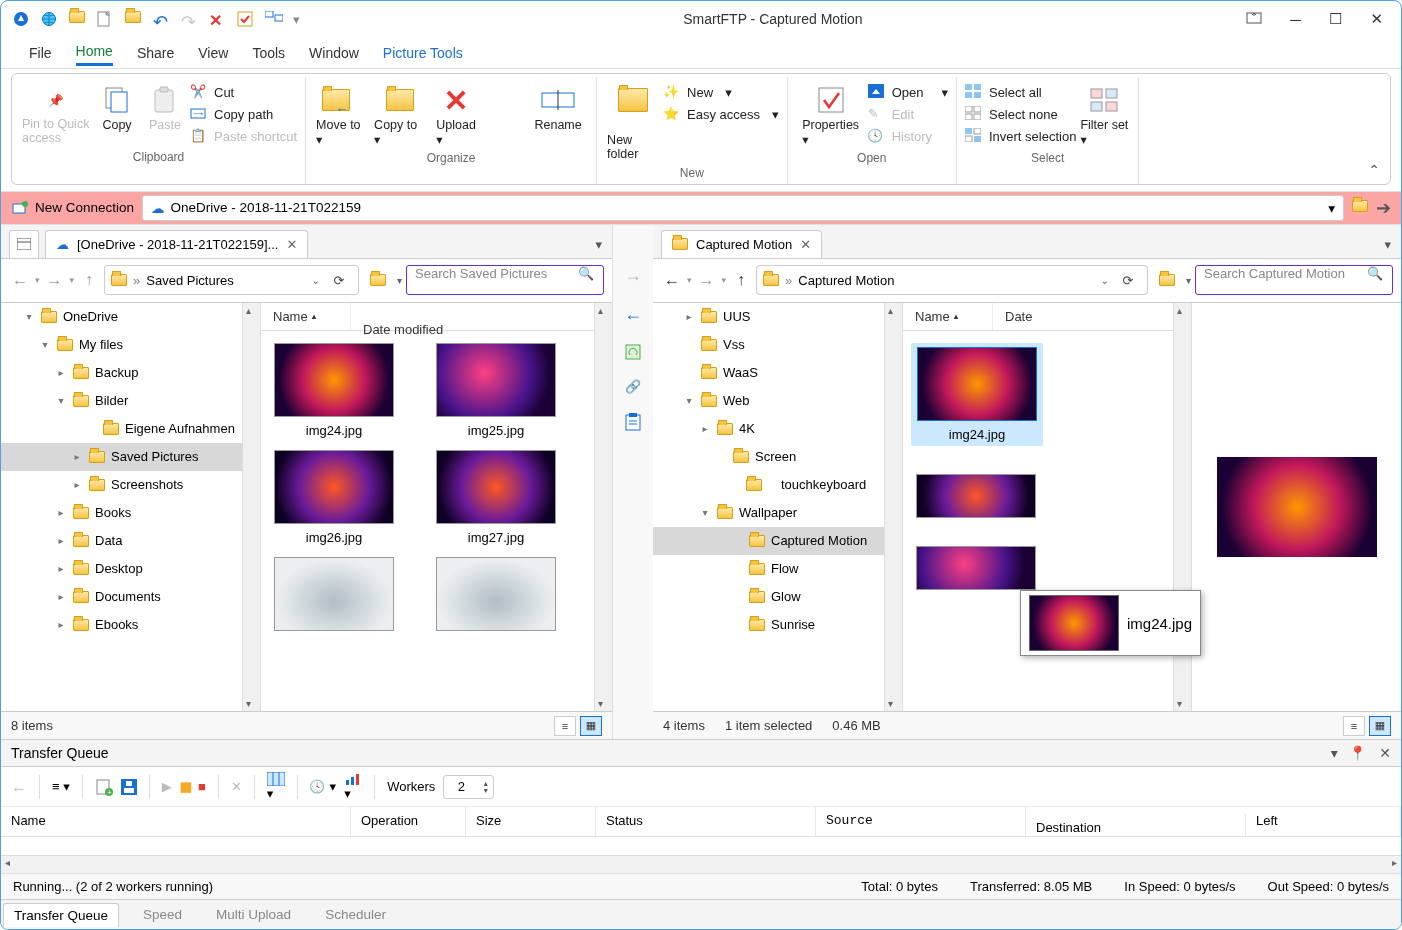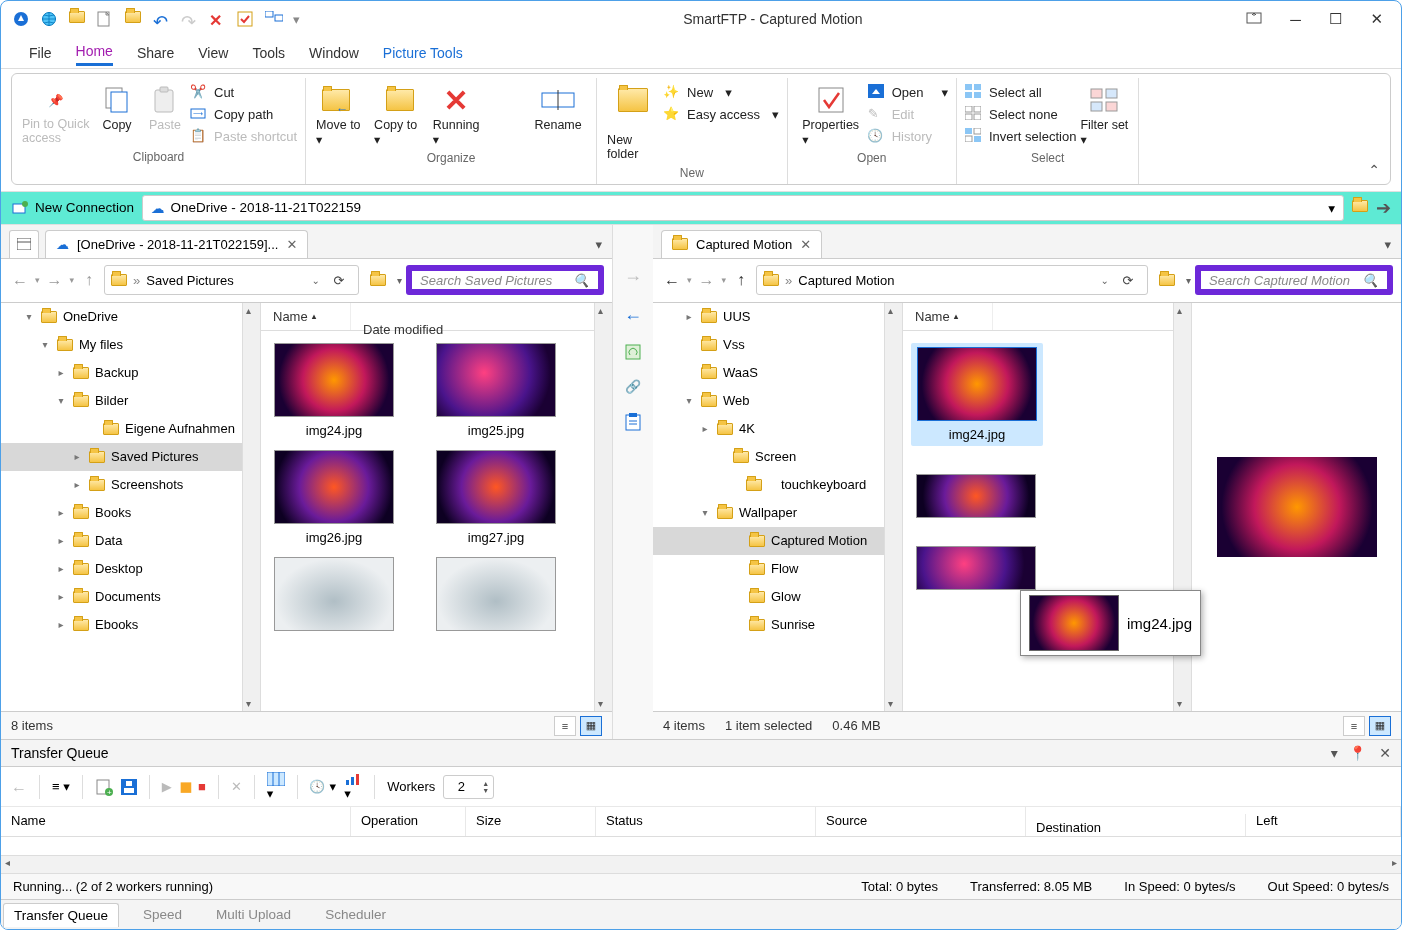--- a/index.html
+++ b/index.html
@@ -7,58 +7,58 @@
 
 .titlebar { height: 36px; display: flex; align-items: center; padding: 0 6px; }
 .qat { display: flex; gap: 12px; align-items: center; margin-left: 6px;}
 .qat .ico { width: 16px; height: 16px; display: inline-block; }
 .title-center { flex: 1; text-align: center; font-size: 14px; color: #333; }
 .win-controls { display: flex; gap: 28px; align-items: center; padding-right: 12px; }
 .win-controls span { font-size: 15px; color: #333; }
 
 .tabs { height: 32px; display: flex; align-items: center; gap: 24px; padding-left: 28px; border-bottom: 1px solid #ddd; }
 .tabs span { font-size: 14px; color: #333; padding: 4px 0;}
-.tabs .active { color: #a21caf; border-bottom: 3px solid #1a6fd6; }
+.tabs .active { color: #15803d; border-bottom: 3px solid #1a6fd6; }
 .tabs .highlight { color: #1a6fd6; }
 
 .ribbon-wrap { padding: 4px 10px 6px 10px; background: #fff;}
 .ribbon { display: flex; border: 1px solid #ccc; border-radius: 6px; padding: 4px 0 0 0; position: relative;}
 .rgroup { display: flex; flex-direction: column; align-items: center; border-right: 1px solid #ddd; padding: 2px 8px 0 8px;}
 .rgroup:last-child { border-right: none; }
 .rgroup-label { font-size: 12px; color: #666; padding: 2px 0 4px 0; }
 .rrow { display: flex; align-items: flex-start; gap: 2px; }
 .bigbtn { display: flex; flex-direction: column; align-items: center; width: 66px; padding: 2px 2px; font-size: 12.5px; color: #222;}
 .bigbtn.disabled { color: #bbb; }
 .bigbtn .glyph { height: 36px; display: flex; align-items: center; justify-content: center; }
 .smallbtn-col { display: flex; flex-direction: column; justify-content: flex-start; gap: 6px; }
 .smallbtn { display: flex; align-items: center; gap: 8px; font-size: 13px; color: #222; }
 .smallbtn.disabled { color: #bbb; }
 .smallbtn .ico { width: 16px; height: 16px; }
 .ribbon-chevron { position:absolute; right:10px; bottom:6px; font-size:14px; color:#555;}
 
-.connbar { height: 34px; display: flex; align-items: center; gap: 8px; padding: 0 10px; background: #5eead4; border-top: 1px solid #e0e0e0; border-bottom: 1px solid #e0e0e0;}
+.connbar { height: 34px; display: flex; align-items: center; gap: 8px; padding: 0 10px; background: #fca5a5; border-top: 1px solid #e0e0e0; border-bottom: 1px solid #e0e0e0;}
 .connbar .newconn { display: flex; align-items:center; gap:6px; font-size:13.5px;}
 .conn-dropdown { flex: 1; background: #fff; border: 1px solid #ccc; border-radius: 3px; height: 26px; display:flex; align-items:center; padding:0 8px; font-size:13.5px;}
 
 .main { flex: 1; display: flex; flex-direction: column; overflow: hidden;}
 .panes { flex: 1; display: flex; overflow: hidden; background:#f4f4f4;}
 .pane-left { width: 612px; display: flex; flex-direction: column; border-right:1px solid #ddd;}
 .pane-mid { width: 40px; background: #f8f8f8; display:flex; flex-direction:column; align-items:center; padding-top:40px; gap:18px;}
 .pane-right { flex:1; display:flex; flex-direction: column;}
 .pane-tabs { height: 34px; display:flex; align-items:flex-end; padding-left:8px; background:#f4f4f4; border-bottom:1px solid #ccc;}
 .mini-btn-sq { width:30px; height:28px; border:1px solid #ccc; background:#fff; display:flex; align-items:center; justify-content:center; margin-right:6px; border-radius:3px 3px 0 0; border-bottom:none;}
 .doc-tab { background:#fff; border:1px solid #ccc; border-bottom:none; border-radius:4px 4px 0 0; height:28px; display:flex; align-items:center; padding:0 10px; gap:8px;}
 .doc-tab .close { color:#666; }
 .pane-toolbar { height: 44px; background:#fff; display:flex; align-items:center; gap:4px; padding:0 8px; border-bottom:1px solid #ccc;}
 .navbtn { width:22px; height:22px; display:flex; align-items:center; justify-content:center; color:#999; font-size:16px;}
 .navbtn.active { color:#333;}
 .crumb-box { flex:1; border:1px solid #ccc; border-radius:3px; height:30px; background:#fff; display:flex; align-items:center; padding:0 6px; gap:6px;}
 .refresh { width:26px; text-align:center; color:#444;}
 .toolbtn { width:30px; height:30px; display:flex; align-items:center; justify-content:center;}
-.searchbox { width:198px; border:6px solid #6d28d9; border-radius:3px; height:30px; display:flex; align-items:center; padding:0 8px; color:#888; justify-content:space-between;font-style:italic;}
+.searchbox { width:198px; border:1px solid #6d28d9; border-radius:3px; height:30px; display:flex; padding:0 8px; color:#888; justify-content:space-between;}
 .pane-body { flex:1; display:flex; overflow:hidden; background:#fff;}
 .tree { width:260px; border-right:1px solid #ddd; position:relative; overflow:hidden;}
 .tree-scroll { position:absolute; right:0; top:0; width:18px; height:100%; background:#f0f0f0; border-left:1px solid #ddd;}
 .tree-scroll::before{content:'▴'; position:absolute; top:2px; left:3px; font-size:10px; color:#666;}
 .tree-scroll::after{content:'▾'; position:absolute; bottom:2px; left:3px; font-size:10px; color:#666;}
 .tree-item { height:28px; display:flex; align-items:center; gap:6px; padding-right:18px;}
 .tree-item.selected { background:#d8d8d8;}
 .list { flex:1; position:relative; overflow:hidden;}
 .list-header { height:28px; border-bottom:1px solid #ddd; display:flex; align-items:center; background:#fff;}
 .list-header .lh-cell { padding:0 12px; font-size:13px; color:#333; border-right:1px solid #eee; height:100%; display:flex; align-items:center; gap:4px;}
@@ -232,21 +232,21 @@
         <div><span>Move to</span> <span>▾</span></div>
       </div>
       <div class="bigbtn" style="width:56px;">
         <div class="glyph">
               <span class="folder-ico" style="width:28px;height:22px;"></span>
             </div>
         <div><span>Copy to</span> <span>▾</span></div>
       </div>
       <div class="bigbtn" style="width:52px;">
         <div class="glyph" style="color:#e53935;font-size:30px;font-weight:bold;">✕</div>
-        <div><span>Running</span><br><span>▾</span></div>
+        <div><span>Upload</span><br><span>▾</span></div>
       </div>
       <div class="bigbtn" style="width:60px;margin-left:44px;">
         <div class="glyph">
               <svg width="34" height="22">
                 <rect x="1" y="4" width="32" height="14" fill="#fff" stroke="#1a6fd6"></rect>
                 <line x1="17" y1="1" x2="17" y2="21" stroke="#333"></line>
               </svg>
             </div>
         <div>Rename</div>
       </div>
@@ -650,20 +650,23 @@
               <span class="folder-ico"></span>
               <span>Sunrise</span>
             </div>
             <div class="tree-scroll"></div>
           </div>
       <div class="list">
         <div class="list-header">
           <div class="lh-cell" style="width:90px;">
                 <span>Name</span>
                 <span style="font-size:9px;">▴</span>
+              </div>
+          <div class="lh-cell" style="flex:1;">
+                <span>Date</span>
               </div>
         </div>
         <div class="thumbs" id="right-thumbs" style="gap:28px 20px;">
               <div class="thumb selected">
                 <div class="thumb-img v2"></div>
                 <span>img24.jpg</span>
               </div>
               <div class="thumb">
                 <div class="thumb-img v3" style="height:44px;"></div>
               </div>
@@ -743,21 +746,21 @@
           <span>▲</span>
           <span>▼</span>
         </div>
   </div>
 </div>
 <div class="tq-header">
   <div style="width:350px;">Name</div>
   <div style="width:115px;">Operation</div>
   <div style="width:130px;">Size</div>
   <div style="width:220px;">Status</div>
-  <div style="width:210px;">Source</div>
+  <div style="width:210px;font-family:Liberation Mono, monospace;">Source</div>
   <div style="width:220px;margin-top:7px;">Destination</div>
   <div style="flex:1;">Left</div>
 </div>
 <div class="tq-body"></div>
 <div class="tq-hscroll"></div>
 
 <div class="statusbar">
   <span>Running... (2 of 2 workers running)</span>
   <div class="sr">
     <span>Total: 0 bytes</span>

